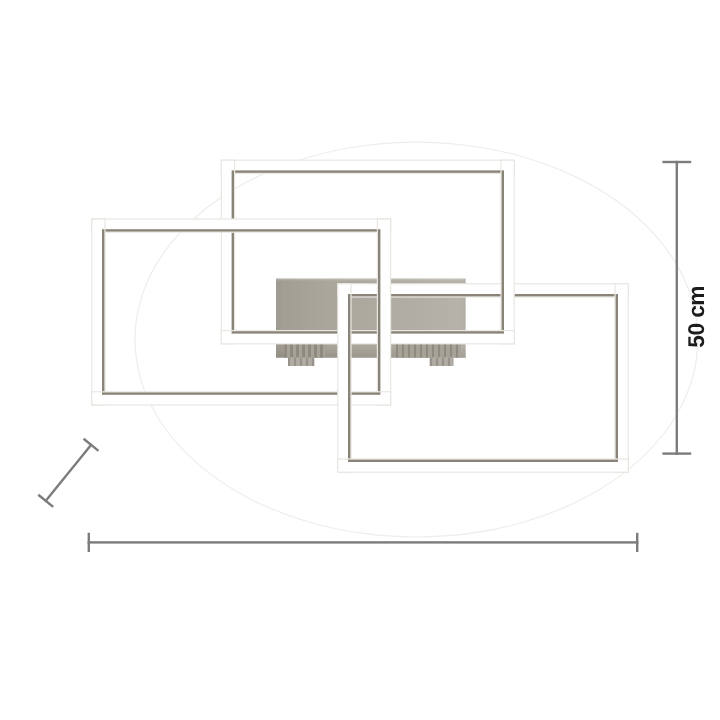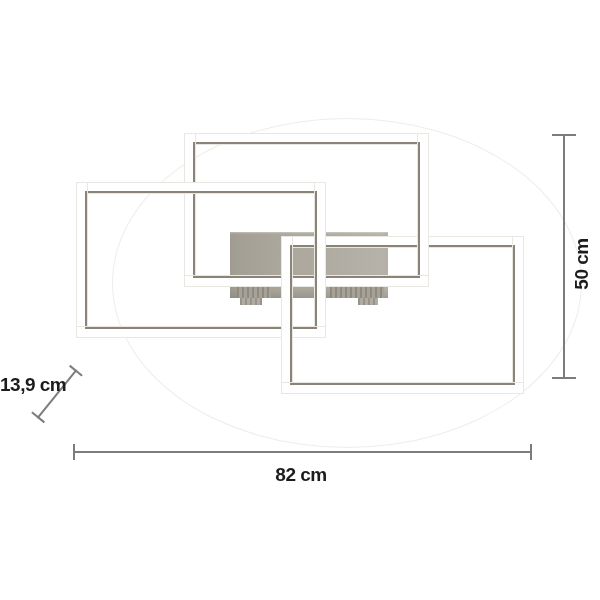--- a/index.html
+++ b/index.html
@@ -126,17 +126,15 @@
 
   <div class="bar c-top lb"></div>
   <div class="bar c-left lr"></div>
   <div class="bar c-right ll"></div>
   <div class="bar c-bottom lt"></div>
 
   <div class="dim dim-width"></div>
   <div class="dim dim-height"></div>
   <div class="dim dim-depth"></div>
 
-  <div class="dim-label label-width">82 cm</div>
   <div class="dim-label label-height">50 cm</div>
-  <div class="dim-label label-depth">13,9 cm</div>
 
 </div>
 
 </body></html>

